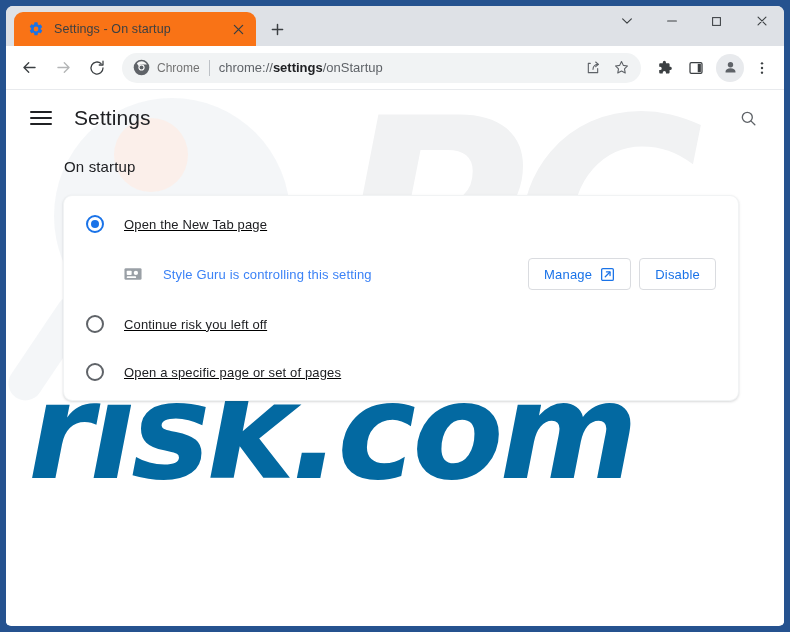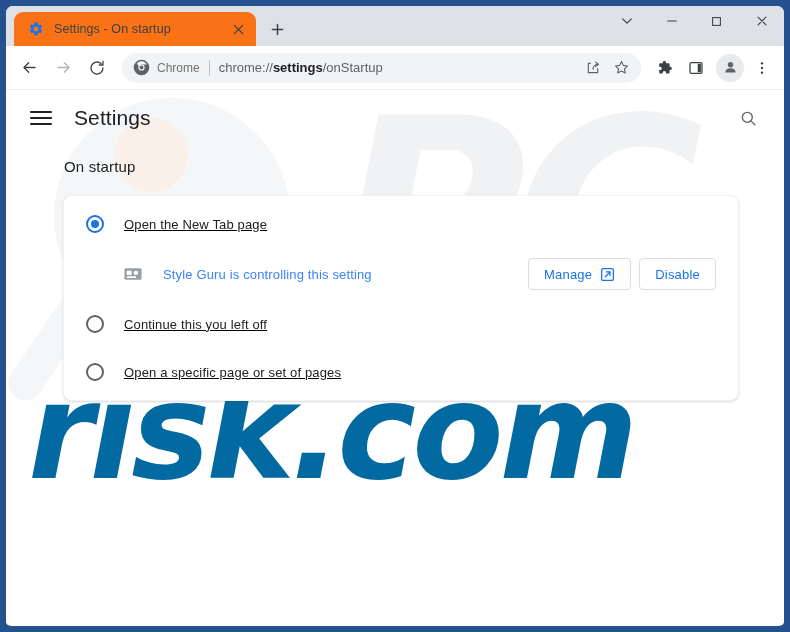--- a/index.html
+++ b/index.html
@@ -607,21 +607,21 @@
               </span>
             </button>
             <button class="btn">
               <span>Disable</span>
             </button>
           </span>
         </div>
 
         <div class="radio-row">
           <span class="radio"></span>
-          <span class="radio-label">Continue this you left off</span>
+          <span class="radio-label">Continue risk you left off</span>
         </div>
 
         <div class="radio-row">
           <span class="radio"></span>
           <span class="radio-label">Open a specific page or set of pages</span>
         </div>
 
       </div>
     </div>
 

